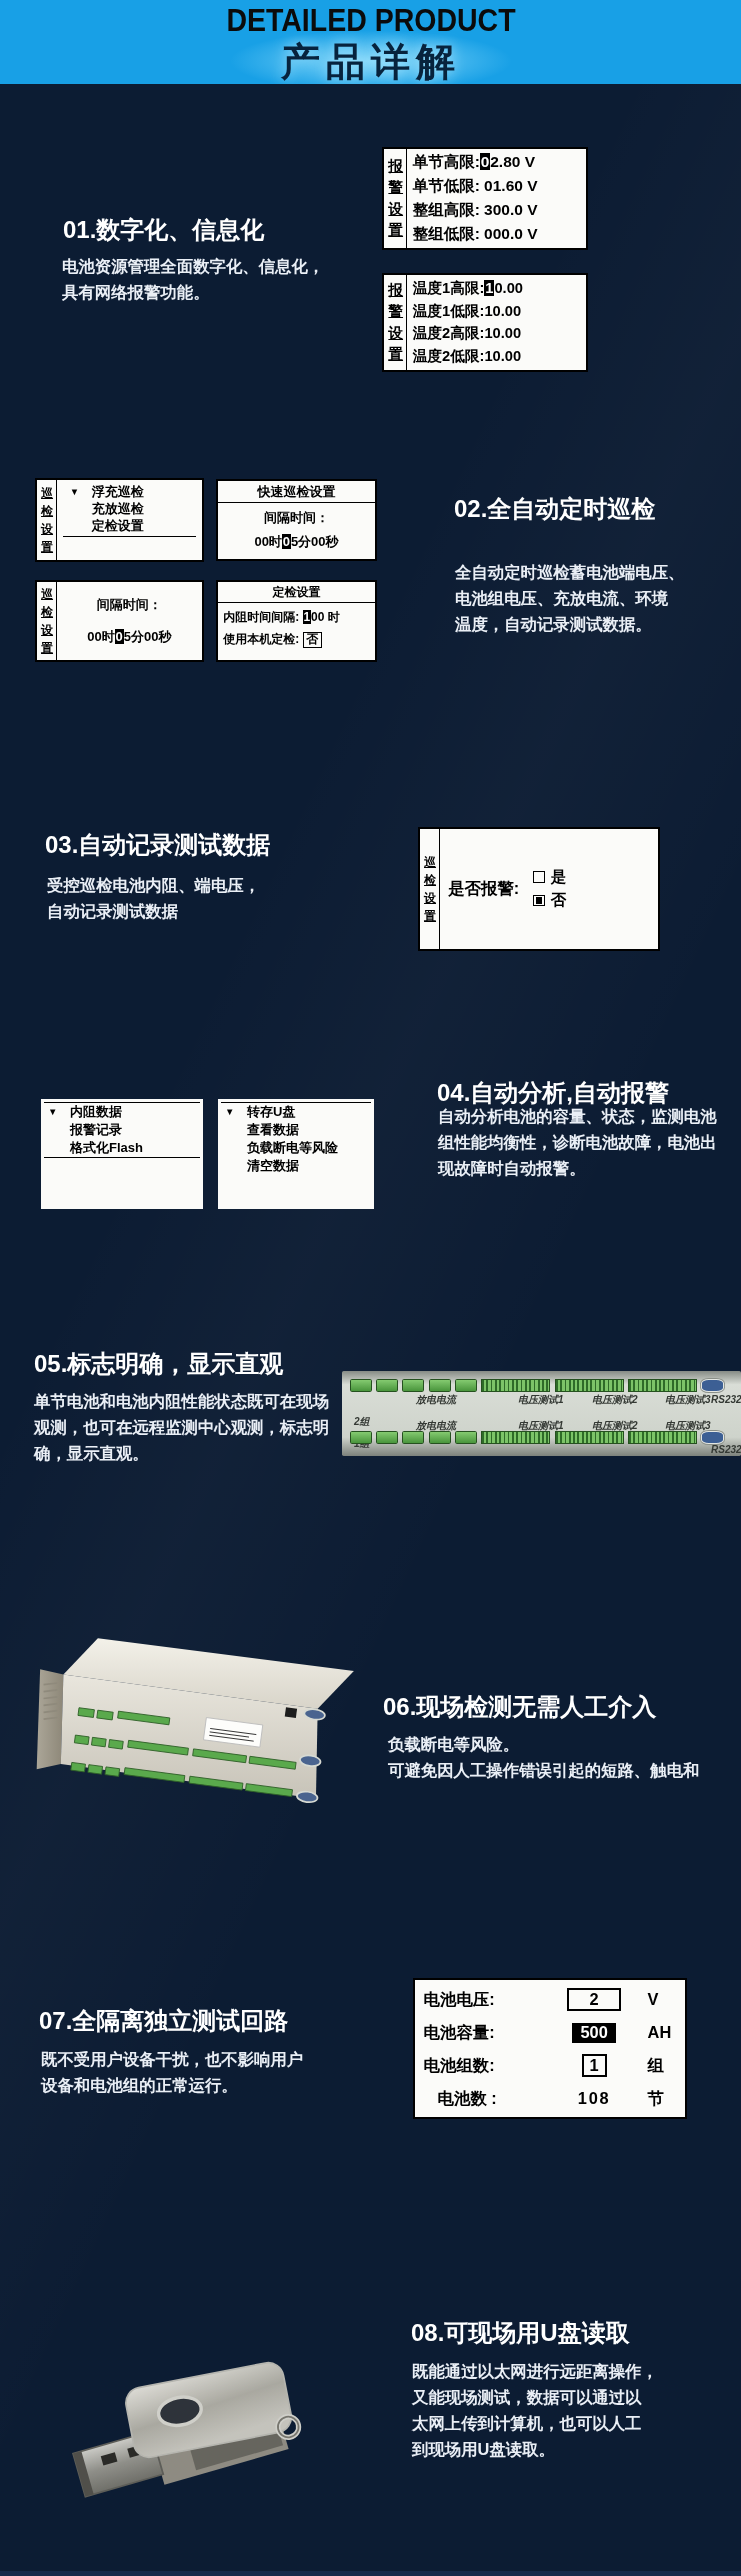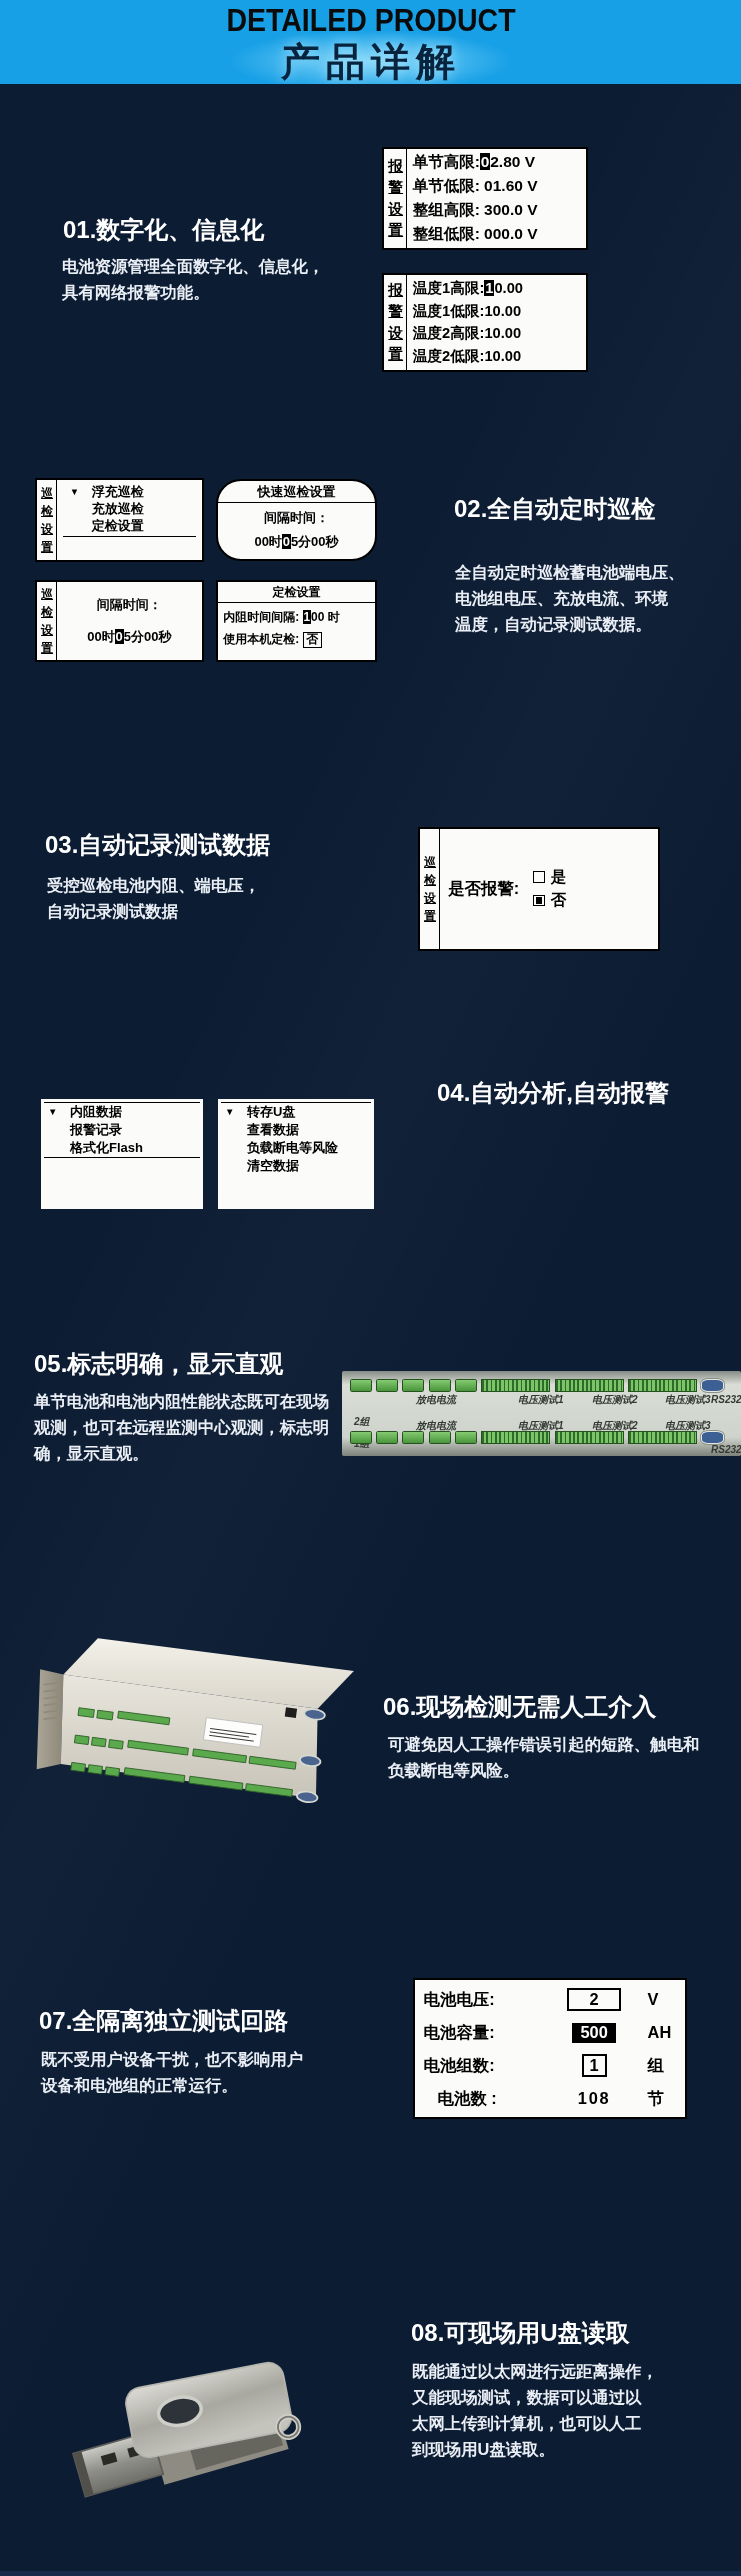--- a/index.html
+++ b/index.html
@@ -38,21 +38,21 @@
   #lcd01a{left:382px;top:147px;width:206px;height:103px;font-size:15.5px;}
   #lcd01a .side{font-size:14.7px;line-height:1.45;}
   #lcd01b{left:382px;top:273px;width:206px;height:99px;font-size:14.7px;}
   #lcd01b .side{font-size:14.7px;line-height:1.45;}
 
   #p02a{left:35px;top:478px;width:169px;height:84px;font-size:13px;}
   #p02a .side,#p02c .side,#p03 .side{font-size:12px;line-height:1.5;}
   #p02a .bodyc{justify-content:flex-start;padding-top:2.6px;line-height:17px;}
   .mi{padding-left:29px;position:relative;}
   .mi .arw{position:absolute;left:7px;top:0;font-size:9.5px;}
-  #p02b{left:216px;top:479px;width:161px;height:82px;font-size:13px;display:block;border-radius:25px;}
+  #p02b{left:216px;top:479px;width:161px;height:82px;font-size:13px;display:block;}
   #p02b .inner{display:flex;flex-direction:column;justify-content:space-evenly;height:53px;}
   #p02c{left:35px;top:580px;width:169px;height:82px;font-size:13px;}
   #p02c .bodyc{justify-content:space-evenly;padding-left:0;}
   #p02d{left:216px;top:580px;width:161px;height:82px;font-size:12px;display:block;}
   #p02d .row{padding:5.2px 3.4px 0 5.2px;font-weight:700;}
 
   #p03{left:418px;top:827px;width:242px;height:124px;font-size:16.4px;}
   #p03 .bodyc{flex-direction:row;align-items:center;justify-content:flex-start;padding-left:8.6px;}
   .opts{margin-left:14px;display:flex;flex-direction:column;gap:2.6px;font-size:15.5px;font-weight:700;}
   .cbx{display:inline-block;width:9.5px;height:9.5px;border:1.7px solid #000;margin-right:6px;position:relative;top:0.9px;}
@@ -202,20 +202,25 @@
 
   <div class="menu" id="p04r">
     <div class="rule"></div>
     <div class="mi"><span class="arw">▼</span><span>转存U盘</span></div>
     <div class="mi">查看数据</div>
     <div class="mi">负载断电等风险</div>
     <div class="mi">清空数据</div>
   </div>
 
   <div class="h" style="left:437px;top:1061px;margin-top:16px;">04.自动分析,自动报警</div>
+  <div class="p" style="left:438px;top:1103px;">
+    <div>自动分析电池的容量、状态，监测电池</div>
+    <div>组性能均衡性，诊断电池故障，电池出</div>
+    <div>现故障时自动报警。</div>
+  </div>
 
   <div class="h" style="left:34px;top:1348px;">05.标志明确，显示直观</div>
   <div class="p" style="left:34px;top:1388px;">
     <div>单节电池和电池内阻性能状态既可在现场</div>
     <div>观测，也可在远程监测中心观测，标志明</div>
     <div>确，显示直观。</div>
   </div>
 
   <div id="rack">
     <div class="rrow" style="top:7.8px;">
@@ -306,22 +311,22 @@
       </g>
       <rect x="316" y="96" width="13" height="11" fill="#1d1d1d"></rect>
       <ellipse cx="350" cy="100" rx="12" ry="6" fill="#4a648f" stroke="#d7dad3" stroke-width="2"></ellipse>
       <ellipse cx="352" cy="154" rx="12" ry="6" fill="#4a648f" stroke="#d7dad3" stroke-width="2"></ellipse>
       <ellipse cx="354" cy="196" rx="12" ry="6" fill="#4a648f" stroke="#d7dad3" stroke-width="2"></ellipse>
     </g>
   </svg>
 
   <div class="h" style="left:383px;top:1691px;">06.现场检测无需人工介入</div>
   <div class="p" style="left:388px;top:1731px;">
+    <div>负载断电等风险。</div>
     <div>可避免因人工操作错误引起的短路、触电和</div>
-    <div>负载断电等风险。</div>
   </div>
 
   <div class="h" style="left:39px;top:2005px;">07.全隔离独立测试回路</div>
   <div class="p" style="left:41px;top:2046px;">
     <div>既不受用户设备干扰，也不影响用户</div>
     <div>设备和电池组的正常运行。</div>
   </div>
 
   <div class="lcd" id="p07">
     <div class="p7row">

